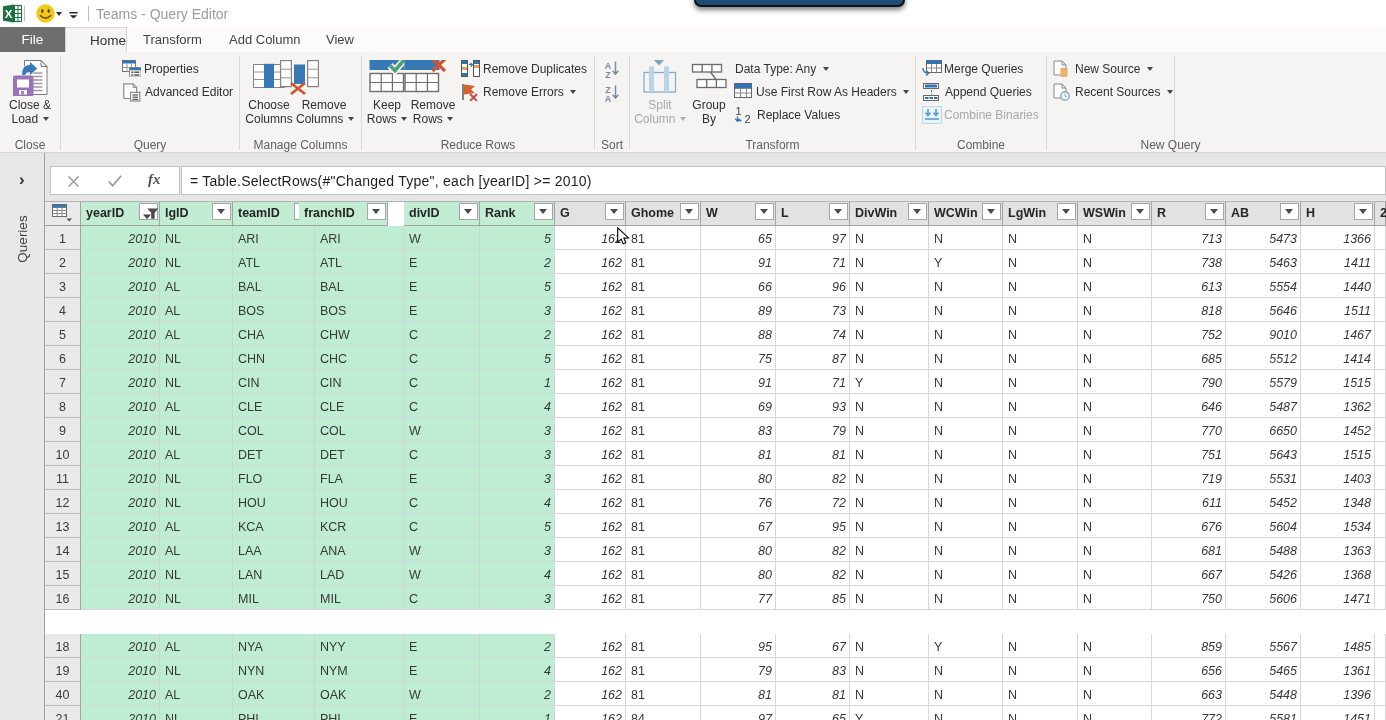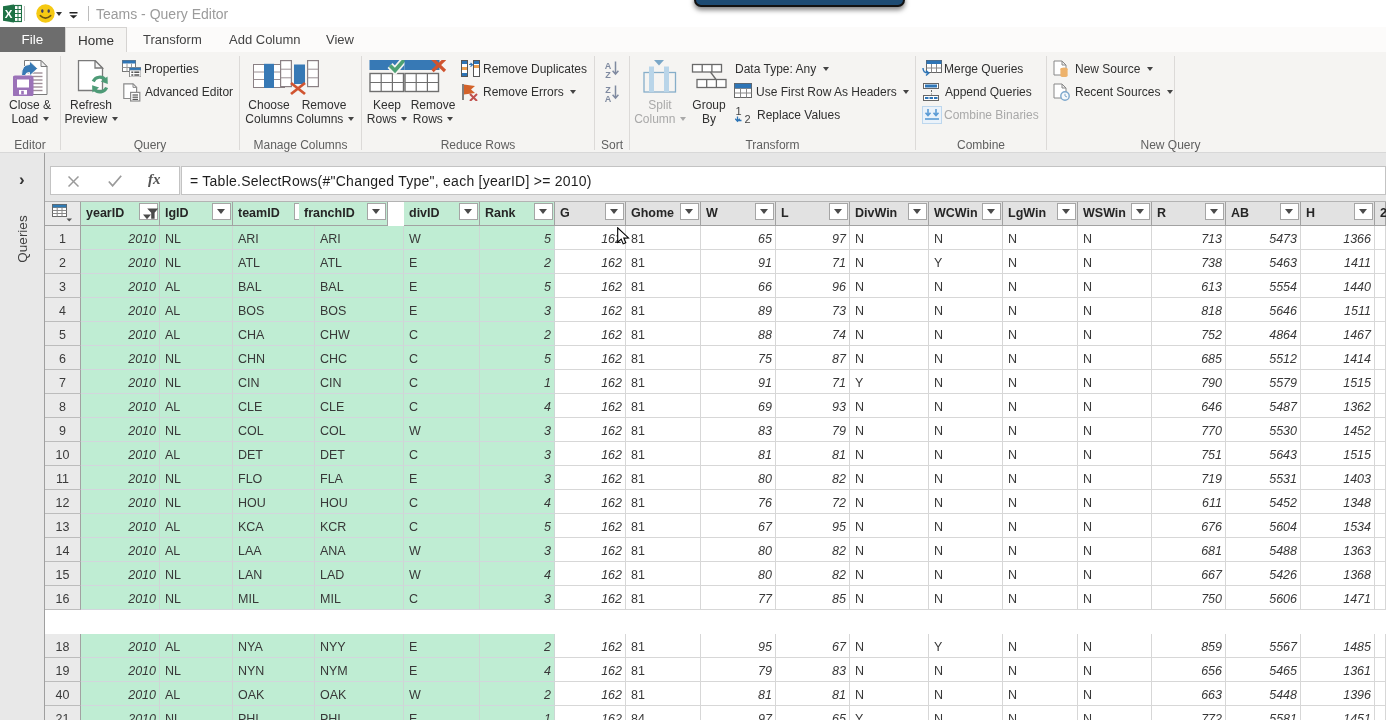--- a/index.html
+++ b/index.html
@@ -9,21 +9,21 @@
 #titlebar { left:0; top:0; width:1386px; height:27px; background:#fff; }
 #xlicon { left:3px; top:4px; }
 .tsep { top:6px; width:1px; height:15px; background:#bcbcbc; }
 #smiley { left:36px; top:4px; }
 #title { left:96px; top:6px; font-size:14px; color:#9b9b9b; }
 #blueband { left:694px; top:-9px; width:211px; height:16px; background:#1d4b73; border:2px solid #111; border-radius:7px; box-shadow:0 3px 5px rgba(0,0,0,.5); }
 
 
 #tabrow { left:0; top:27px; width:1386px; height:25px; background:#fcfbfa; }
 #filetab { left:0; top:0; width:65px; height:25px; background:#6d6d6d; color:#fff; font-size:13.5px; text-align:center; line-height:25px; }
-#hometab { left:65px; top:0; width:62px; height:25px; background:#f5f4f2; border:1px solid #d5d3d1; border-bottom:none; color:#333; font-size:13.5px; text-align:center; line-height:25px; }
+#hometab { left:65px; top:0; width:62px; height:25px; background:#f5f4f2; border:1px solid #d5d3d1; border-bottom:none; color:#333; font-size:13.5px; text-align:right; line-height:25px; }
 .tab { top:0; height:25px; color:#444; font-size:13px; line-height:25px; }
 
 
 #ribbon { left:0; top:52px; width:1386px; height:101px; background:#f5f4f2; border-bottom:1px solid #d8d8d8; }
 .gsep { top:4px; width:1px; height:94px; background:#dcdad8; }
 .glbl { top:86px; font-size:12px; color:#5f5f5f; text-align:center; }
 .bigbtn { top:4px; text-align:center; font-size:12px; color:#303030; }
 .bigbtn .ic { display:block; margin:2px auto 5px; }
 .bigbtn .l1 { display:block; line-height:13.5px; white-space:nowrap; }
 .sbtn { font-size:12px; color:#303030; white-space:nowrap; height:19px; line-height:19px; }
@@ -106,21 +106,21 @@
 
 <div class="abs gsep" style="left:60px"></div>
 <div class="abs gsep" style="left:239px"></div>
 <div class="abs gsep" style="left:361px"></div>
 <div class="abs gsep" style="left:594px"></div>
 <div class="abs gsep" style="left:629px"></div>
 <div class="abs gsep" style="left:915px"></div>
 <div class="abs gsep" style="left:1046px"></div>
 <div class="abs gsep" style="left:1174px"></div>
 
-<div class="abs glbl" style="left:0;width:60px">Editor</div>
+<div class="abs glbl" style="left:0;width:60px">Close</div>
 <div class="abs glbl" style="left:61px;width:178px">Query</div>
 <div class="abs glbl" style="left:240px;width:121px">Manage Columns</div>
 <div class="abs glbl" style="left:362px;width:232px">Reduce Rows</div>
 <div class="abs glbl" style="left:595px;width:34px">Sort</div>
 <div class="abs glbl" style="left:630px;width:285px">Transform</div>
 <div class="abs glbl" style="left:916px;width:130px">Combine</div>
 <div class="abs glbl" style="left:1107px;width:127px">New Query</div>
 
 <div class="abs bigbtn" style="left:2px;width:56px">
 <svg class="ic" width="35" height="36" viewBox="0 0 35 36" style="position:relative;top:2px">
@@ -138,34 +138,20 @@
  <rect x="0.8" y="16.8" width="18.4" height="18.4" rx="1.5" fill="#fff" stroke="#9b72b8" stroke-width="2.6"></rect>
  <rect x="2" y="18" width="16" height="16" rx="0.5" fill="#9b72b8"></rect>
  <rect x="4" y="19.5" width="12" height="8" fill="#fff"></rect>
  <rect x="6" y="30" width="8" height="4.5" fill="#fff"></rect>
  <rect x="8.2" y="30.8" width="2.6" height="3.7" fill="#9b72b8"></rect>
 </svg>
 <span class="l1">Close &amp;</span>
         <span class="l1">Load <span class="dda" style="margin-left:1px"></span></span>
 </div>
 
-<div class="abs bigbtn" style="left:62px;width:58px">
-<svg class="ic" width="34" height="36" viewBox="0 0 34 36" style="position:relative;top:2px">
- <path d="M4.5 0.5 L21 0.5 L28.5 8 L28.5 30.5 L4.5 30.5 Z" fill="#fff" stroke="#7a7a7a" stroke-width="1.3"></path>
- <path d="M21 0.5 L21 8 L28.5 8 Z" fill="#f4f4f4" stroke="#7a7a7a" stroke-width="1.3"></path>
- <g fill="none" stroke="#4e9b77" stroke-width="3.2">
-  <path d="M19.2 21.5 A7.2 7.2 0 0 1 31.5 20"></path>
-  <path d="M32.6 27.5 A7.2 7.2 0 0 1 20.4 29.3"></path>
- </g>
- <path d="M33.5 16.5 L33.8 24 L26.8 21.5 Z" fill="#4e9b77"></path>
- <path d="M18.4 32.6 L18.1 25.2 L25.1 27.6 Z" fill="#4e9b77"></path>
-</svg>
-<span class="l1">Refresh</span>
-        <span class="l1">Preview <span class="dda" style="margin-left:1px"></span></span>
-</div>
 
 <div class="abs sbtn" style="left:122px;top:8px"><svg width="19" height="17" viewBox="0 0 19 17">
  <rect x="0.5" y="0.5" width="13" height="11" fill="#fff" stroke="#777"></rect>
  <rect x="0.5" y="0.5" width="13" height="3" fill="#2e75b6"></rect>
  <line x1="5" y1="3.5" x2="5" y2="11.5" stroke="#999"></line>
           <line x1="9.5" y1="3.5" x2="9.5" y2="11.5" stroke="#999"></line>
  <line x1="0.5" y1="7.5" x2="13.5" y2="7.5" stroke="#999"></line>
  <rect x="7.5" y="7.5" width="11.5" height="9.5" fill="#fff" stroke="#8a8a8a"></rect>
  <rect x="7.5" y="7.5" width="11.5" height="2.6" fill="#2e75b6" stroke="#8a8a8a" stroke-width="0.5"></rect>
  <g fill="#444">
@@ -559,21 +545,21 @@
       <div class="dc g n" style="left:480px;width:75px">2</div>
       <div class="dc w n" style="left:555px;width:71px">162</div>
       <div class="dc w t" style="left:626px;width:75px">81</div>
       <div class="dc w n" style="left:701px;width:75px">88</div>
       <div class="dc w n" style="left:776px;width:74px">74</div>
       <div class="dc w t" style="left:850px;width:79px">N</div>
       <div class="dc w t" style="left:929px;width:74px">N</div>
       <div class="dc w t" style="left:1003px;width:75px">N</div>
       <div class="dc w t" style="left:1078px;width:74px">N</div>
       <div class="dc w n" style="left:1152px;width:74px">752</div>
-      <div class="dc w n" style="left:1226px;width:75px">4864</div>
+      <div class="dc w n" style="left:1226px;width:75px">9010</div>
       <div class="dc w n" style="left:1301px;width:74px">1467</div>
       <div class="dc w n" style="left:1375px;width:11px"></div>
     </div>
 <div class="drow" style="top:346px">
       <div class="rnc" style="left:45px;width:36px">6</div>
       <div class="dc g n" style="left:81px;width:79px">2010</div>
       <div class="dc g t" style="left:160px;width:73px">NL</div>
       <div class="dc g t" style="left:233px;width:82px">CHN</div>
       <div class="dc g t" style="left:315px;width:89px">CHC</div>
       <div class="dc g t" style="left:404px;width:76px">C</div>
@@ -643,21 +629,21 @@
       <div class="dc g n" style="left:480px;width:75px">3</div>
       <div class="dc w n" style="left:555px;width:71px">162</div>
       <div class="dc w t" style="left:626px;width:75px">81</div>
       <div class="dc w n" style="left:701px;width:75px">83</div>
       <div class="dc w n" style="left:776px;width:74px">79</div>
       <div class="dc w t" style="left:850px;width:79px">N</div>
       <div class="dc w t" style="left:929px;width:74px">N</div>
       <div class="dc w t" style="left:1003px;width:75px">N</div>
       <div class="dc w t" style="left:1078px;width:74px">N</div>
       <div class="dc w n" style="left:1152px;width:74px">770</div>
-      <div class="dc w n" style="left:1226px;width:75px">5530</div>
+      <div class="dc w n" style="left:1226px;width:75px">6650</div>
       <div class="dc w n" style="left:1301px;width:74px">1452</div>
       <div class="dc w n" style="left:1375px;width:11px"></div>
     </div>
 <div class="drow" style="top:442px">
       <div class="rnc" style="left:45px;width:36px">10</div>
       <div class="dc g n" style="left:81px;width:79px">2010</div>
       <div class="dc g t" style="left:160px;width:73px">AL</div>
       <div class="dc g t" style="left:233px;width:82px">DET</div>
       <div class="dc g t" style="left:315px;width:89px">DET</div>
       <div class="dc g t" style="left:404px;width:76px">C</div>

